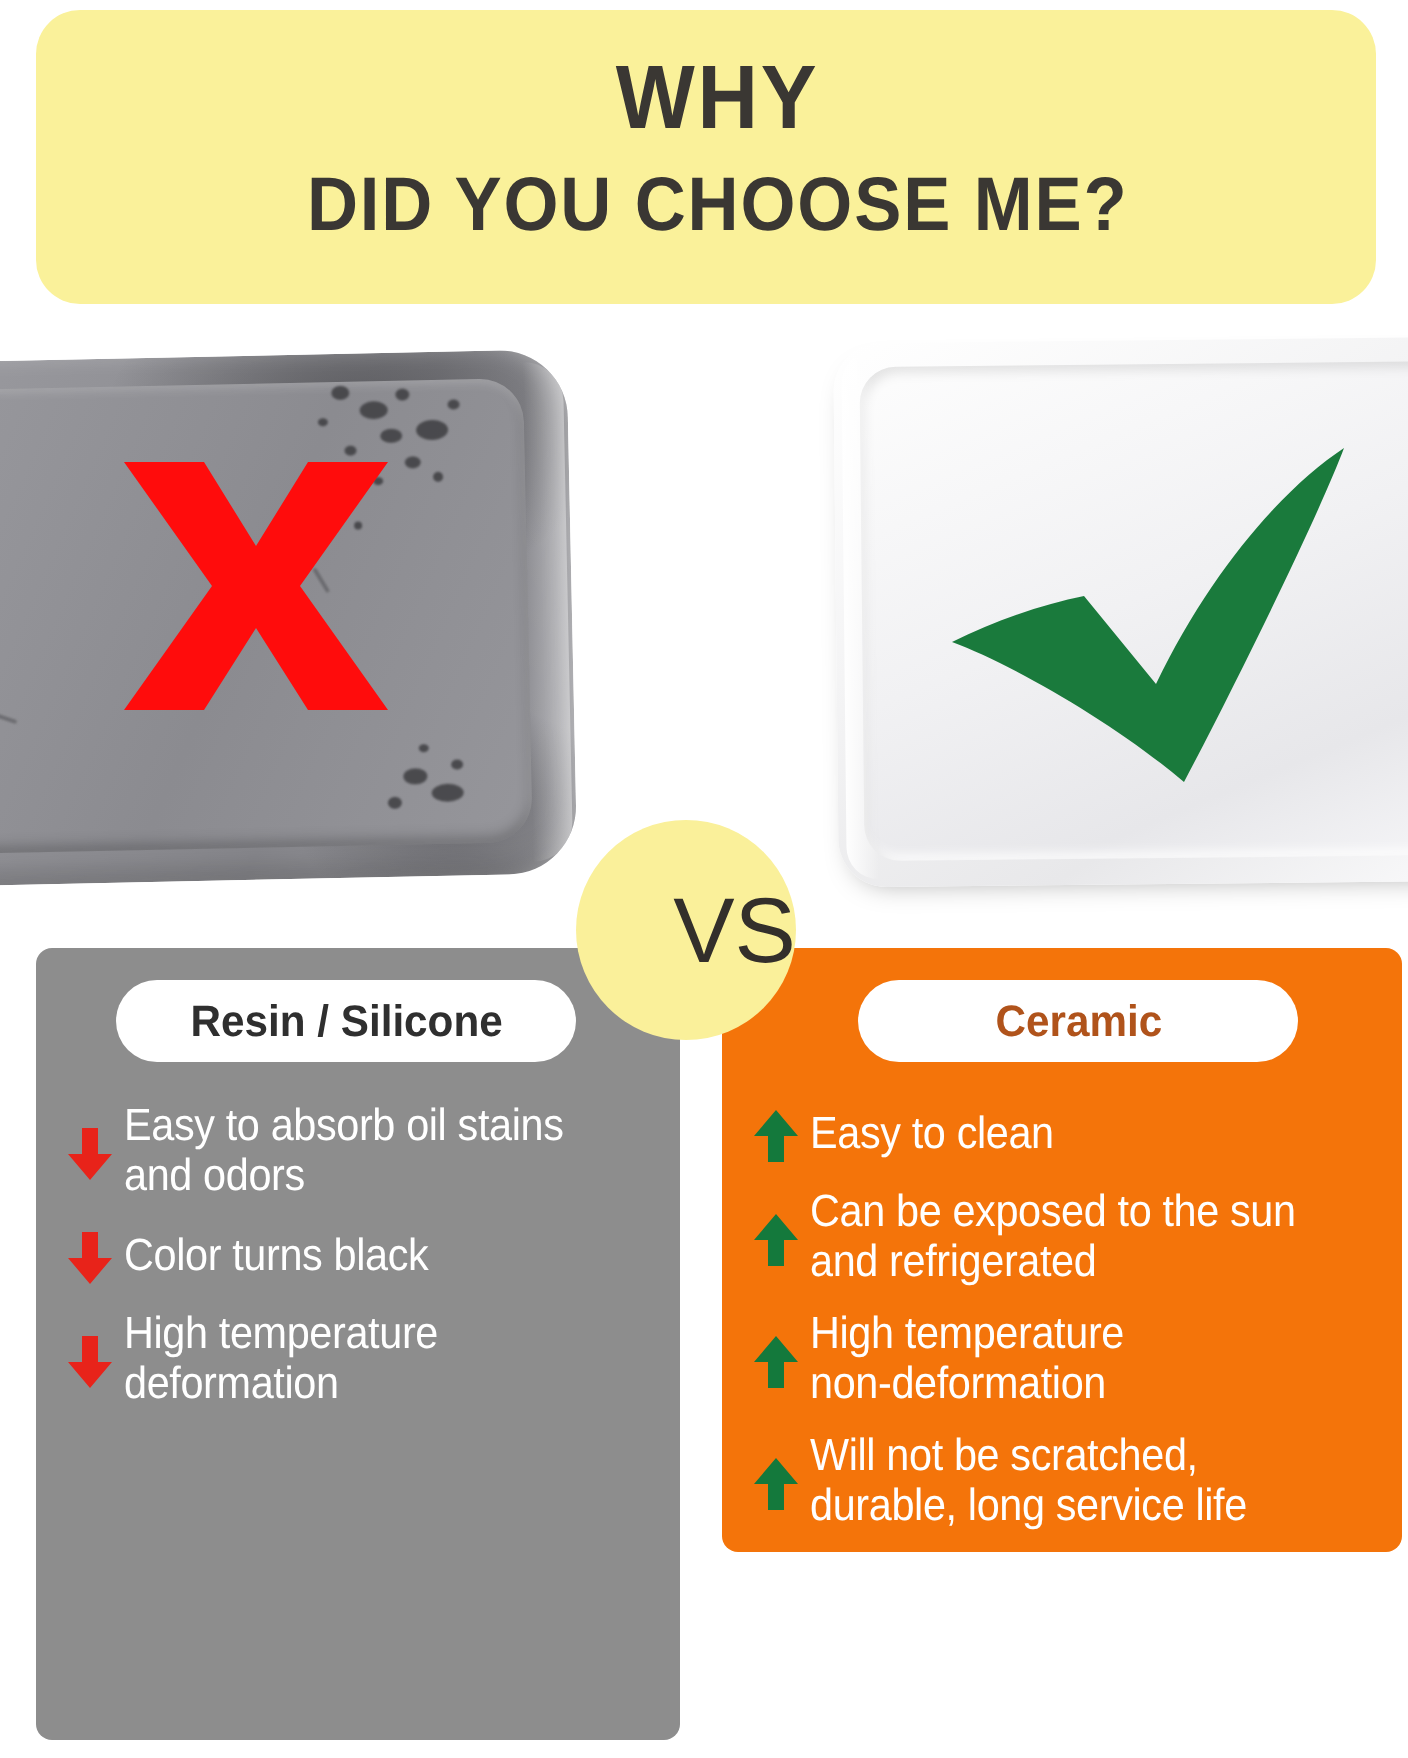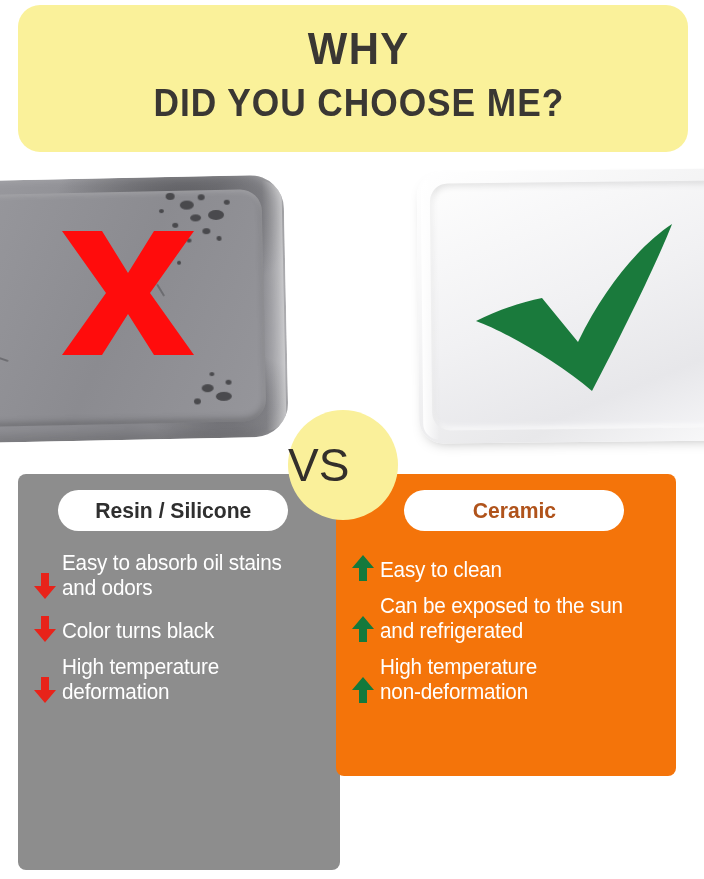--- a/index.html
+++ b/index.html
@@ -159,21 +159,21 @@
   .vs-badge {
     position: absolute;
     left: 288px;
     top: 250px;
     width: 110px;
     height: 110px;
     border-radius: 50%;
     background: #faf09a;
     display: flex;
     align-items: center;
-    justify-content: flex-start;
+    justify-content: flex-end;
     z-index: 6;
   }
   .vs-text {
     font-size: 46px;
     color: #332f2b;
     font-weight: normal;
     letter-spacing: 0px;
     line-height: 1;
   }
 
@@ -185,21 +185,21 @@
     padding: 0;
   }
   .panel-left {
     left: 18px;
     width: 322px;
     height: 396px;
     background: #8d8d8d;
     border-radius: 8px;
   }
   .panel-right {
-    left: 336px;
+    left: 361px;
     width: 340px;
     height: 302px;
     background: #f4740a;
     border-radius: 8px;
   }
 
   .pill {
     position: absolute;
     top: 16px;
     height: 41px;
@@ -235,21 +235,21 @@
   .feature-list {
     position: absolute;
     top: 76px;
     left: 0;
     right: 0;
     padding: 0 6px 0 14px;
     box-sizing: border-box;
   }
   .feature-item {
     display: flex;
-    align-items: flex-end;
+    align-items: center;
     margin-bottom: 11px;
   }
   .feature-icon {
     flex: 0 0 auto;
     width: 26px;
     height: 28px;
     margin-top: 4px;
     margin-right: 4px;
   }
   .feature-text {
@@ -370,15 +370,22 @@
     </div>
 
     <div class="feature-item">
       <svg class="feature-icon" viewBox="0 0 26 28">
         <polygon points="13,1 24,14 17,14 17,27 9,27 9,14 2,14" fill="#14793C"></polygon>
       </svg>
       <span class="feature-text">High temperature
 non-deformation</span>
     </div>
 
+    <div class="feature-item">
+      <svg class="feature-icon" viewBox="0 0 26 28">
+        <polygon points="13,1 24,14 17,14 17,27 9,27 9,14 2,14" fill="#14793C"></polygon>
+      </svg>
+      <span class="feature-text">Will not be scratched,
+durable, long service life</span>
+    </div>
 
   </div>
 </div>
 
 </body></html>

